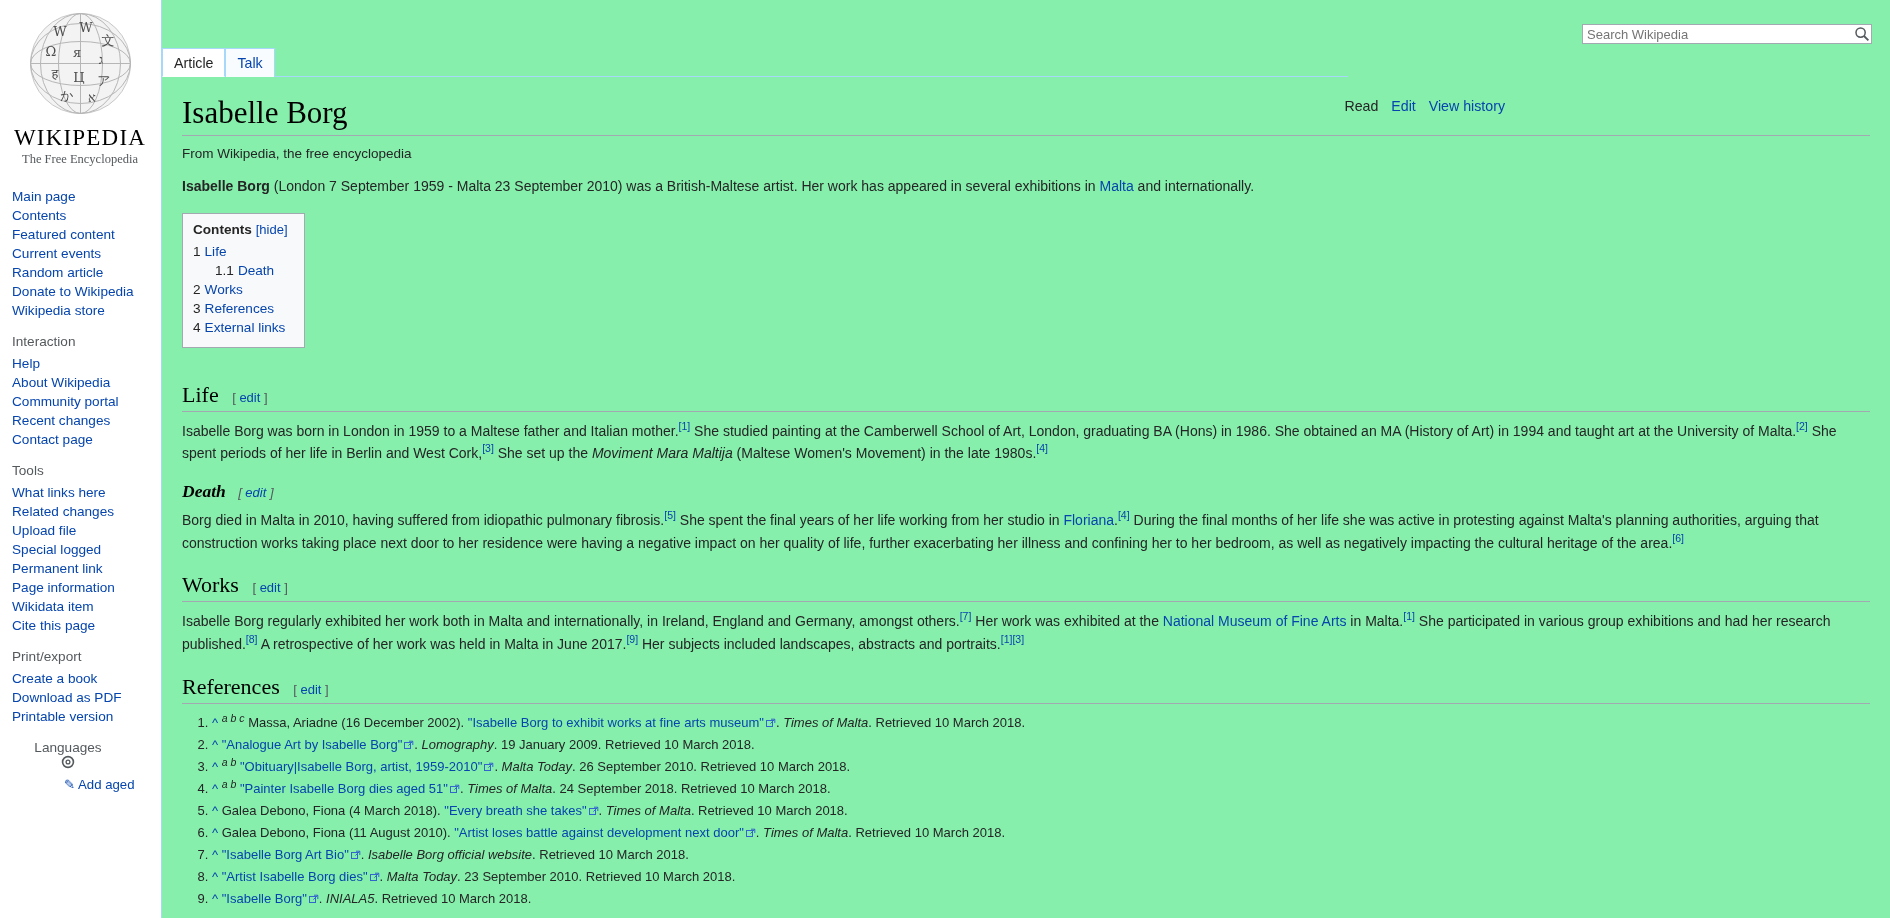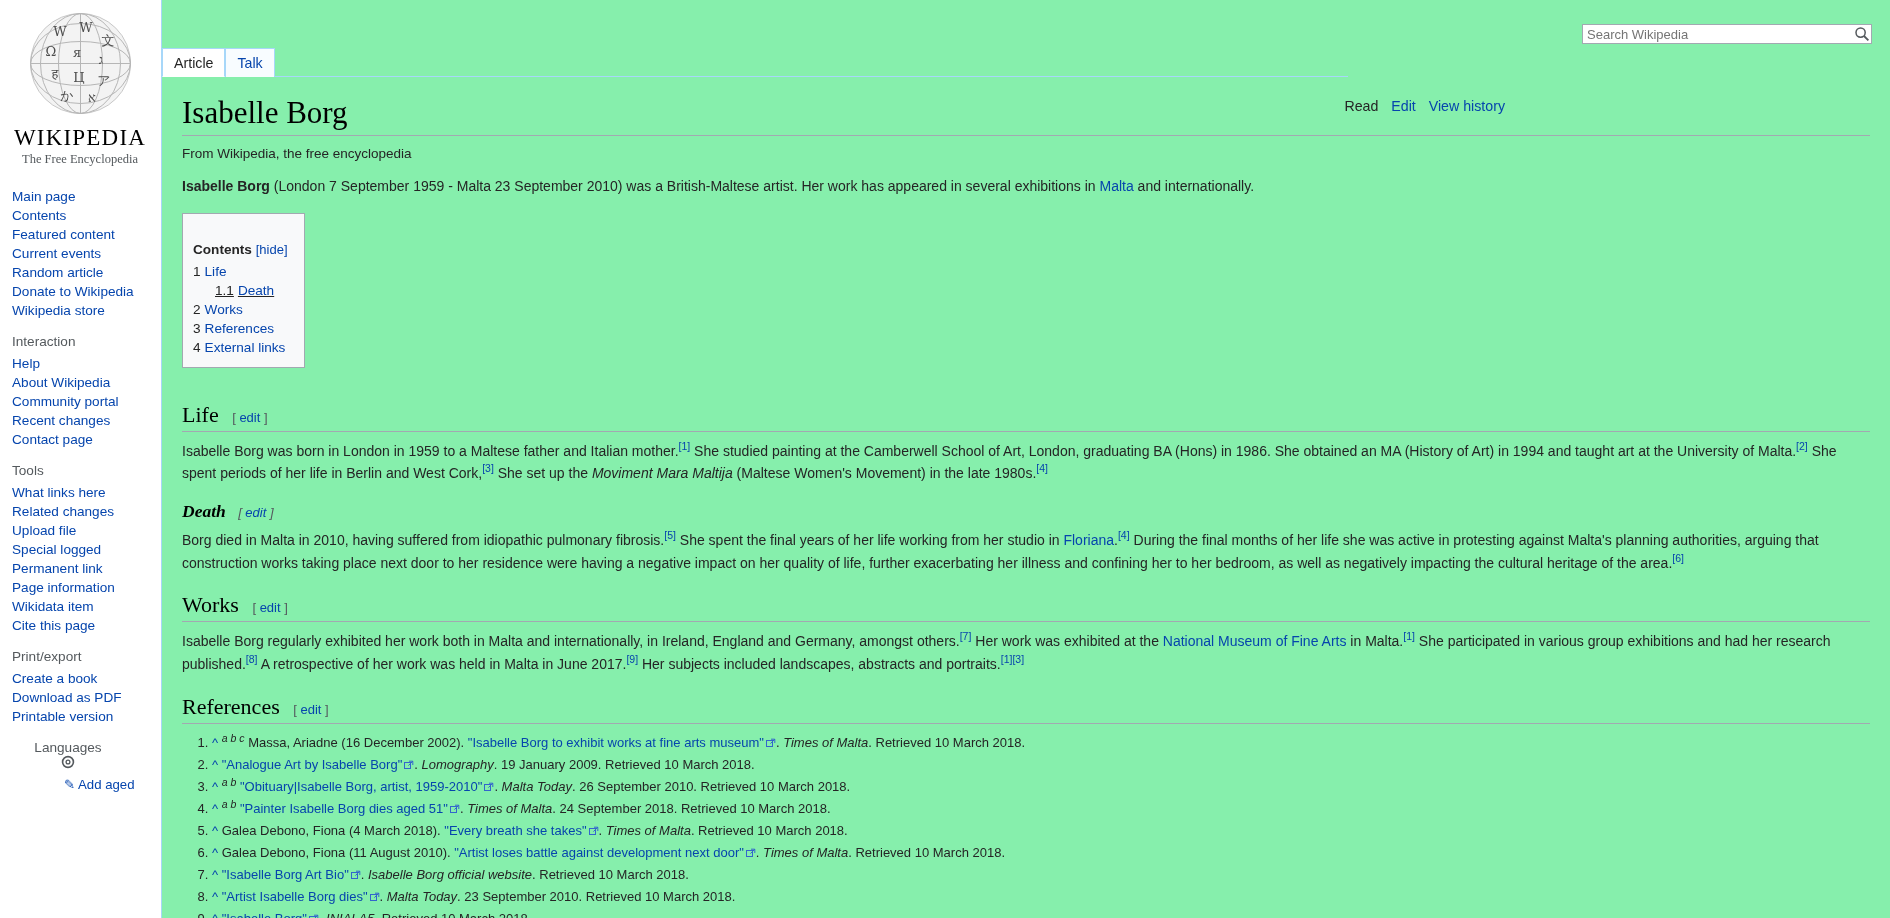--- a/index.html
+++ b/index.html
@@ -256,33 +256,32 @@
     display: inline-block;
     border: 1px solid #a2a9b1;
     background: #f8f9fa;
     padding: 8px 16px 10px 10px;
     font-size: 13.6px;
     margin: 4px 0 16px 0;
   }
   #toc .toctitle {
     font-weight: bold;
     margin-bottom: 5px;
-    margin-top: 20px;
   }
   #toc .toctitle .togg {
     font-weight: normal;
     font-size: 13px;
   }
   #toc ul {
     list-style: none;
     margin: 0;
     padding: 0;
   }
   #toc li { line-height: 19px; }
-  #toc li.lvl2 { padding-left: 22px; text-decoration: underline; }
+  #toc li.lvl2 { padding-left: 22px; }
   #toc .tocnumber { color: #252525; padding-right: 4px; }
   #toc .toctext { color: #0645ad; }
   h2.section {
     font-family: "Liberation Serif", serif;
     font-size: 22px;
     font-weight: normal;
     border-bottom: 1px solid #a2a9b1;
     margin: 18px 0 8px 0;
     padding-bottom: 3px;
     color: #000;

